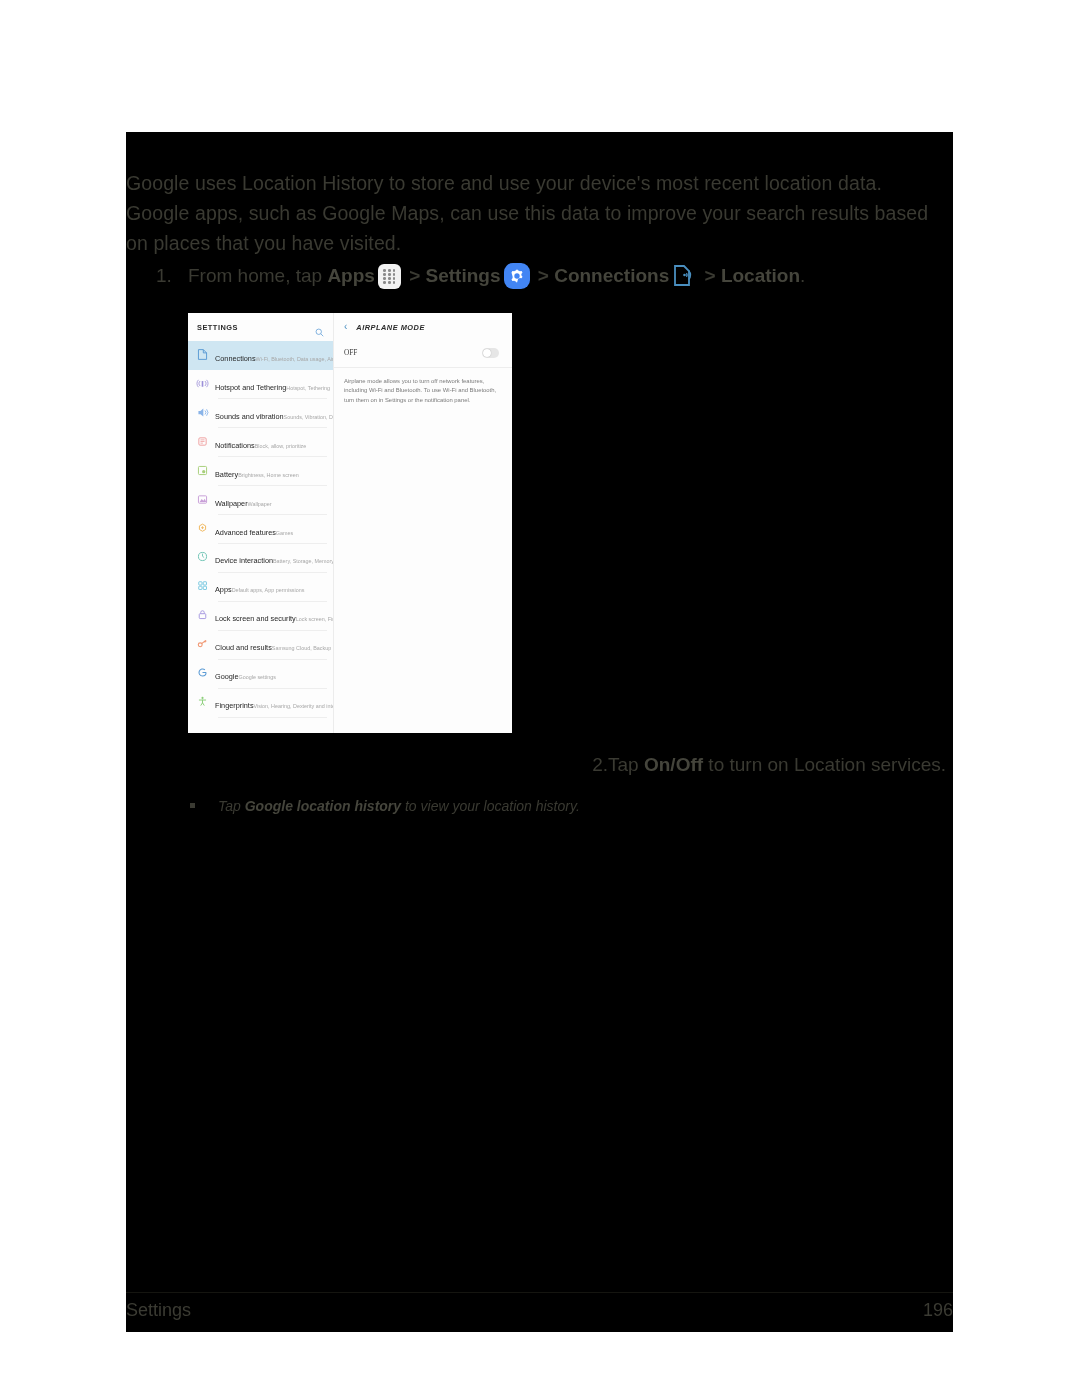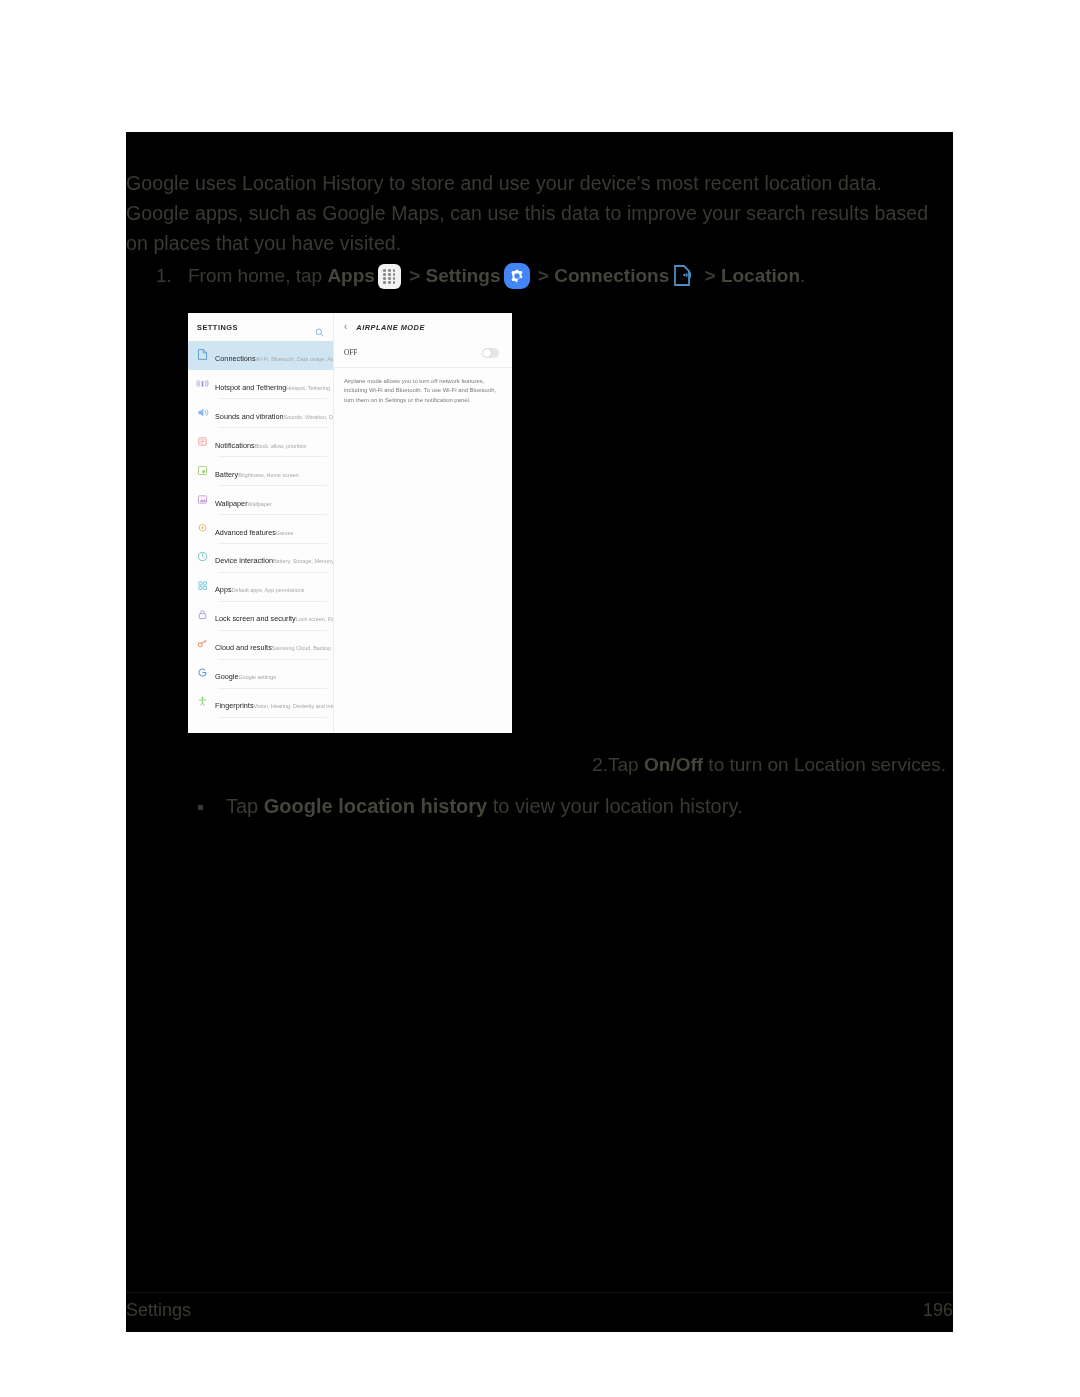--- a/index.html
+++ b/index.html
@@ -250,26 +250,27 @@
     line-height: 26px;
     white-space: nowrap;
     text-align: right;
   }
   #step2 .num {
     display: inline-block;
     width: 32px;
   }
   .bullet {
     position: absolute;
-    left: 72px;
+    left: 64px;
     width: 740px;
     color: #3a3a32;
-    font-size: 20px;
+    font-size: 14px;
     line-height: 26px;
     white-space: nowrap;
+    font-style: italic;
   }
   #bullet1 { top: 661px; }
   #bullet2 { top: 701px; }
   .bul-sq {
     display: inline-block;
     width: 5px; height: 5px;
     background: #3a3a32;
     vertical-align: 3px;
     margin-right: 23px;
   }

